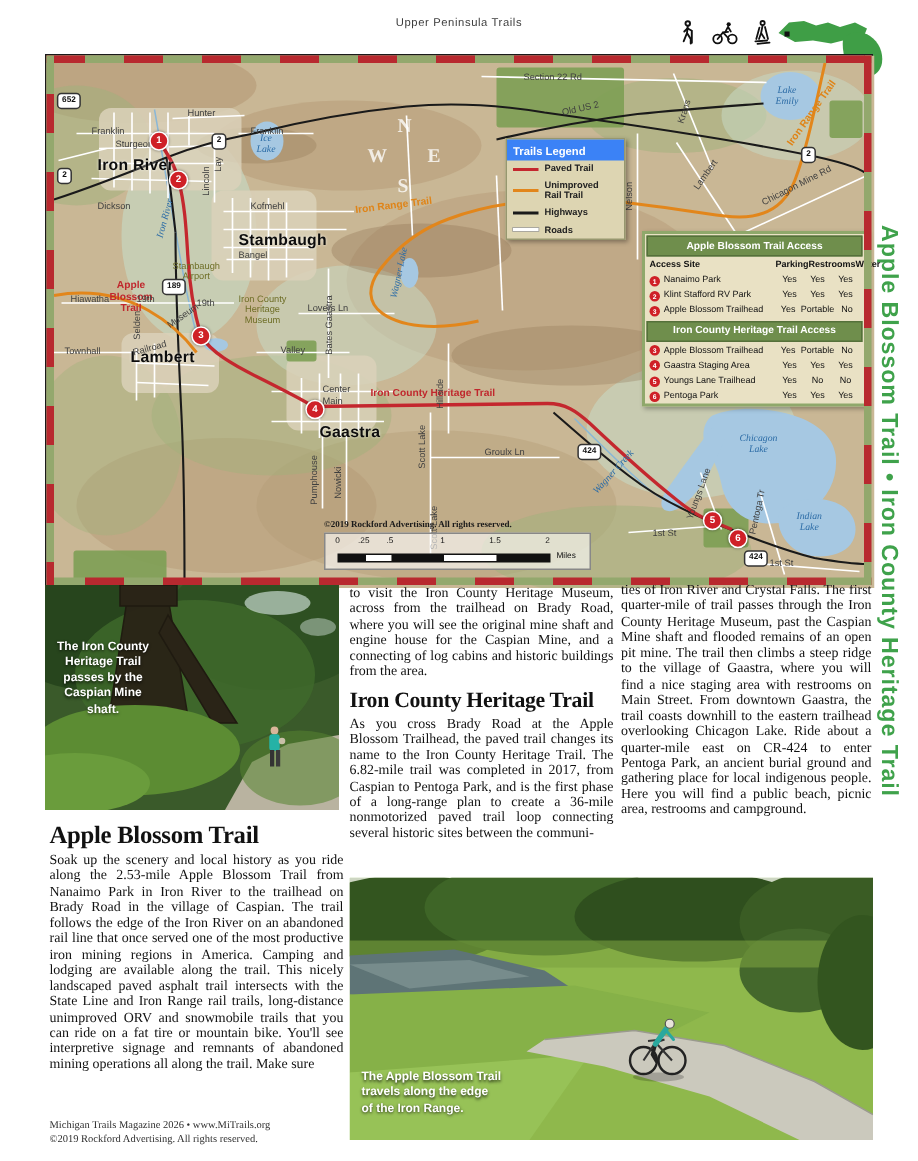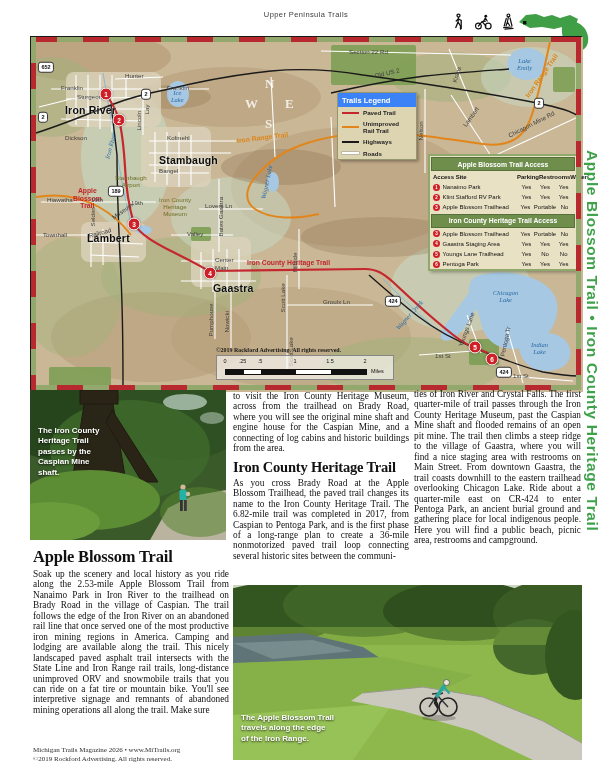--- a/index.html
+++ b/index.html
@@ -471,21 +471,21 @@
       <ellipse cx="60" cy="110" rx="70" ry="30" fill="#5c8c33"></ellipse>
       <ellipse cx="20" cy="132" rx="50" ry="20" fill="#6a9c3c"></ellipse>
       <polygon points="196,150 120,150 138,118 162,106 196,100" fill="#b9b3a0"></polygon>
       <ellipse cx="170" cy="122" rx="40" ry="25" fill="#55842f" opacity=".55"></ellipse>
       <circle cx="153" cy="97" r="2.6" fill="#d9b69a"></circle>
       <rect x="149.5" y="99.5" width="7" height="11" rx="2" fill="#25b2a6"></rect>
       <rect x="150" y="110" width="2.8" height="11" fill="#333"></rect>
       <rect x="154" y="110" width="2.8" height="11" fill="#3a3a3a"></rect>
       <circle cx="158" cy="104" r="2.2" fill="#c9c0a8"></circle>
     </svg>
-    <div class="caption" style="left:8px;top:36px;">The Iron County
+    <div class="caption" style="left:8px;top:36px;text-align:center;">The Iron County
 Heritage Trail
 passes by the
 Caspian Mine
 shaft.</div>
   </div>
 
   <div class="photo" style="left:233px;top:585px;width:349px;height:175px;">
     <svg width="349" height="175" viewBox="0 0 349 175">
       <rect width="349" height="175" fill="#8fb84c"></rect>
       <rect width="349" height="42" fill="#cdd6c2"></rect>

